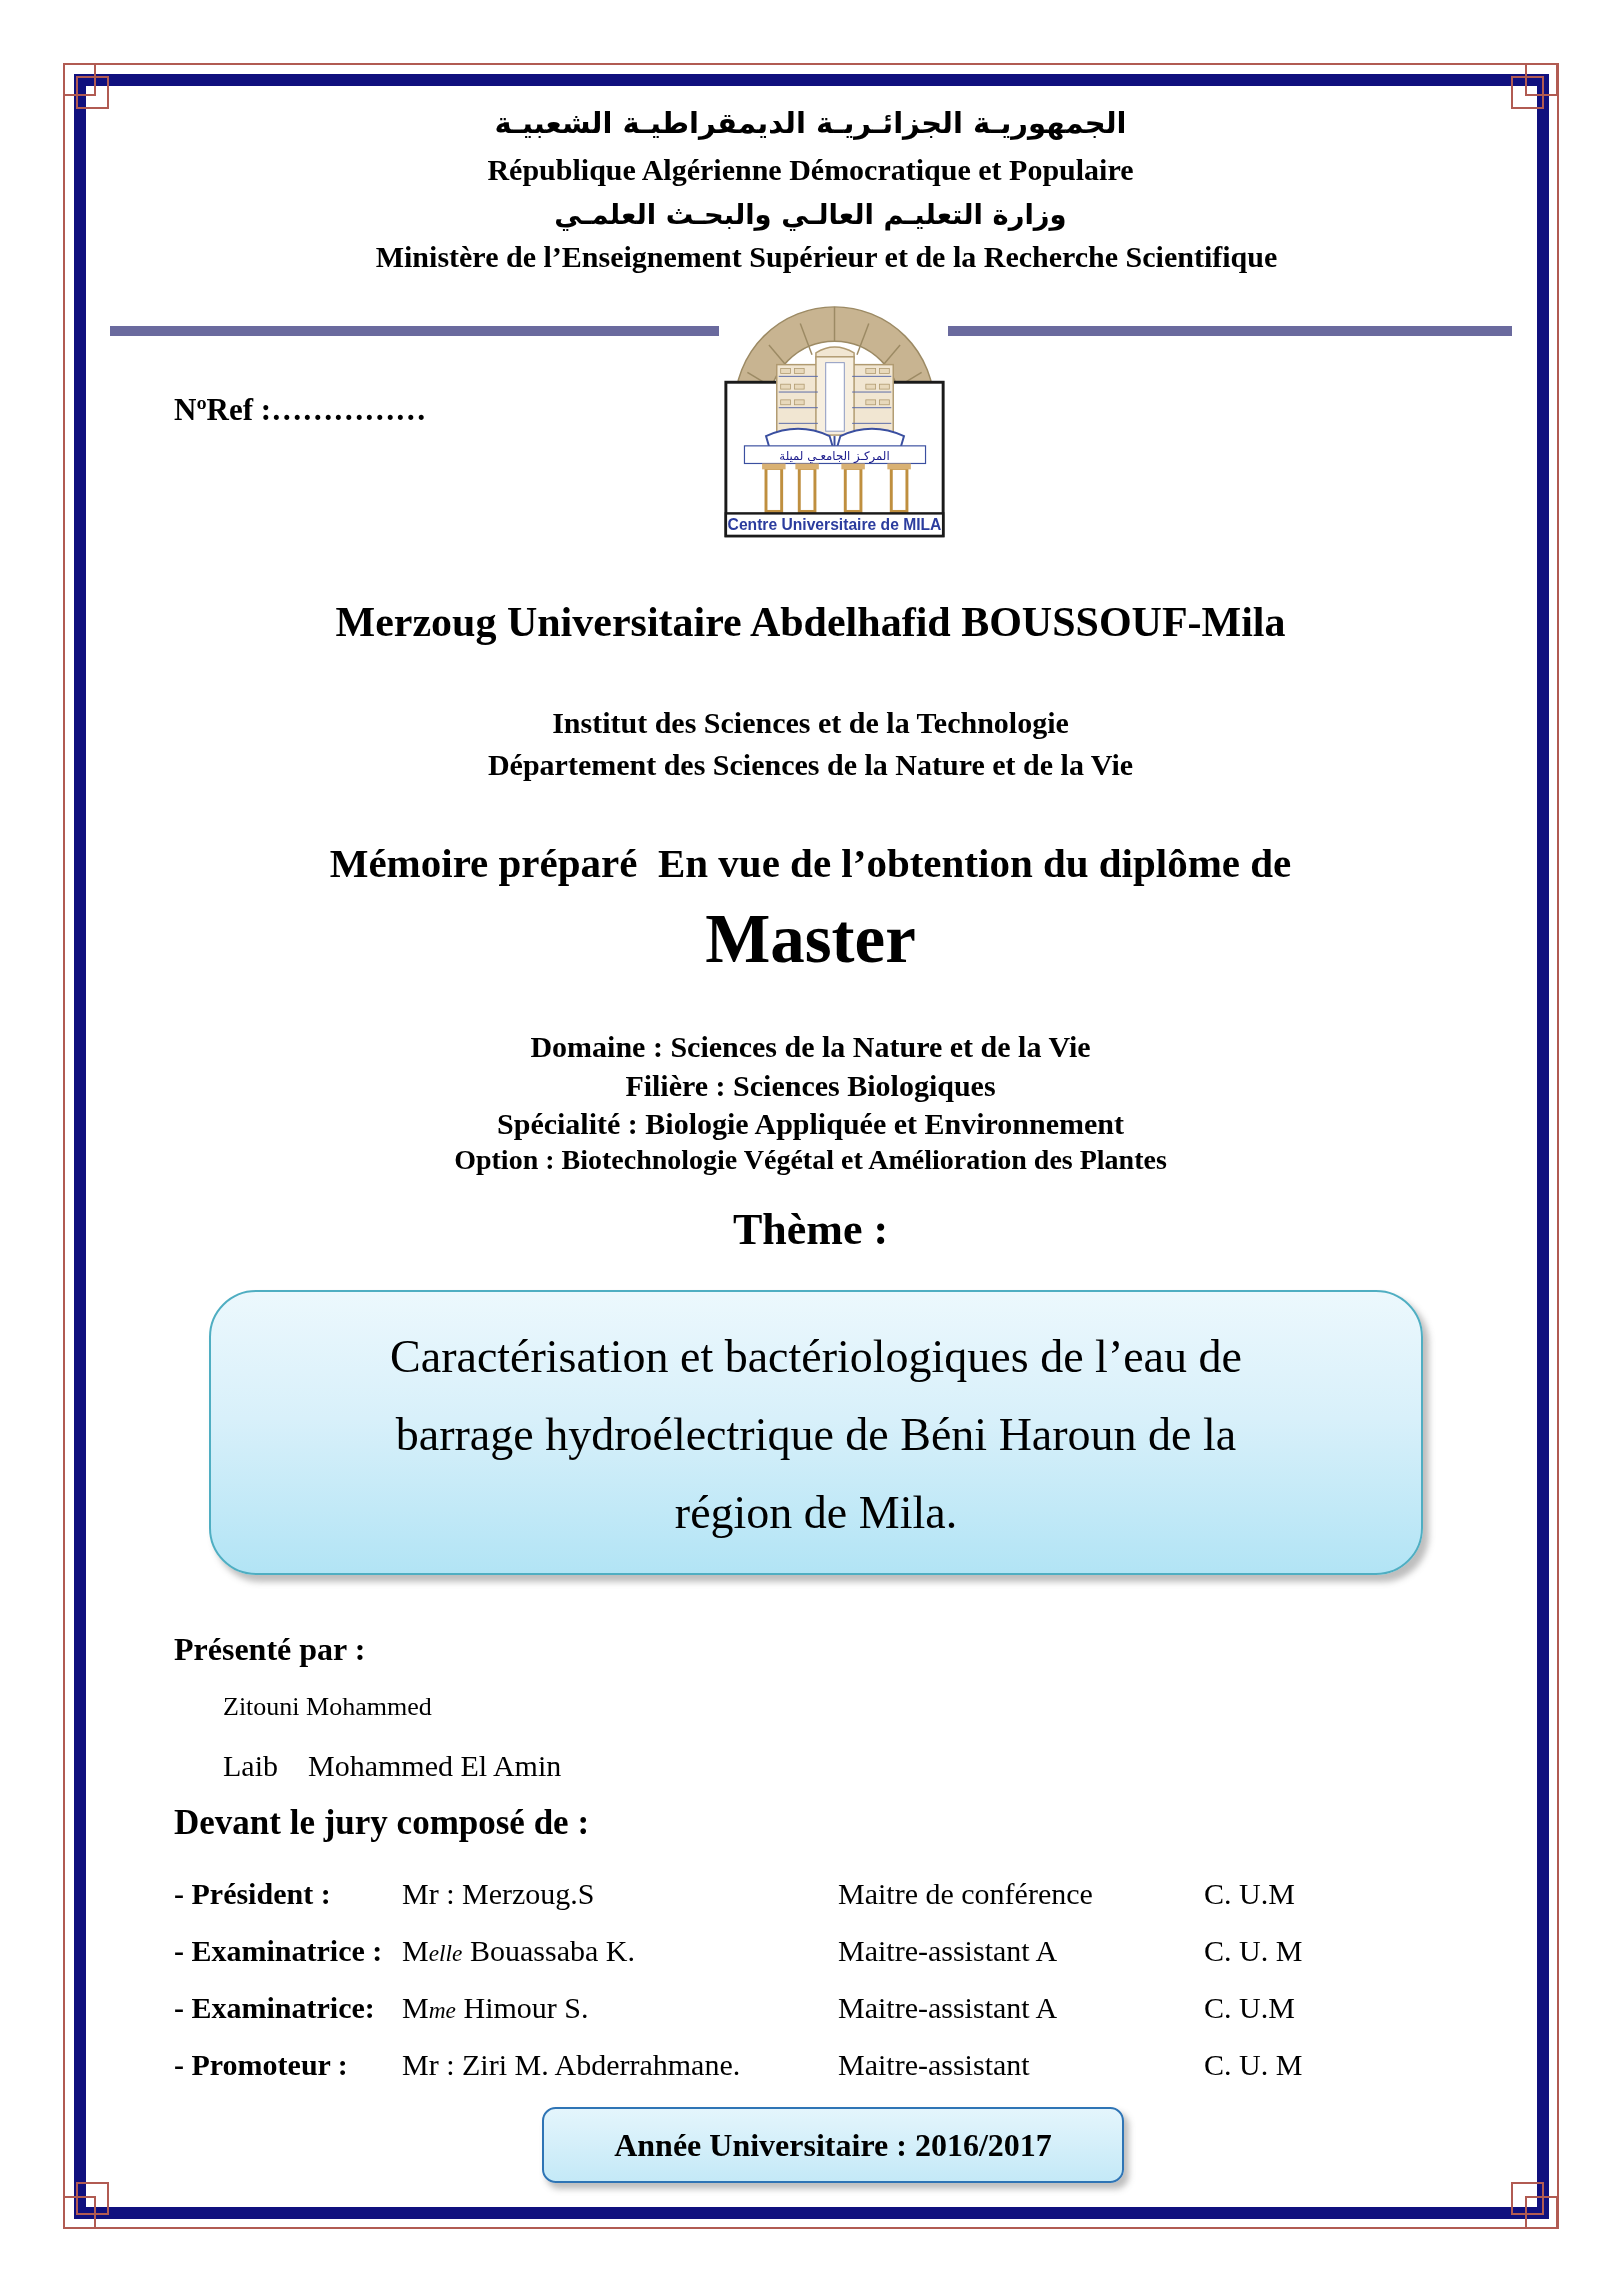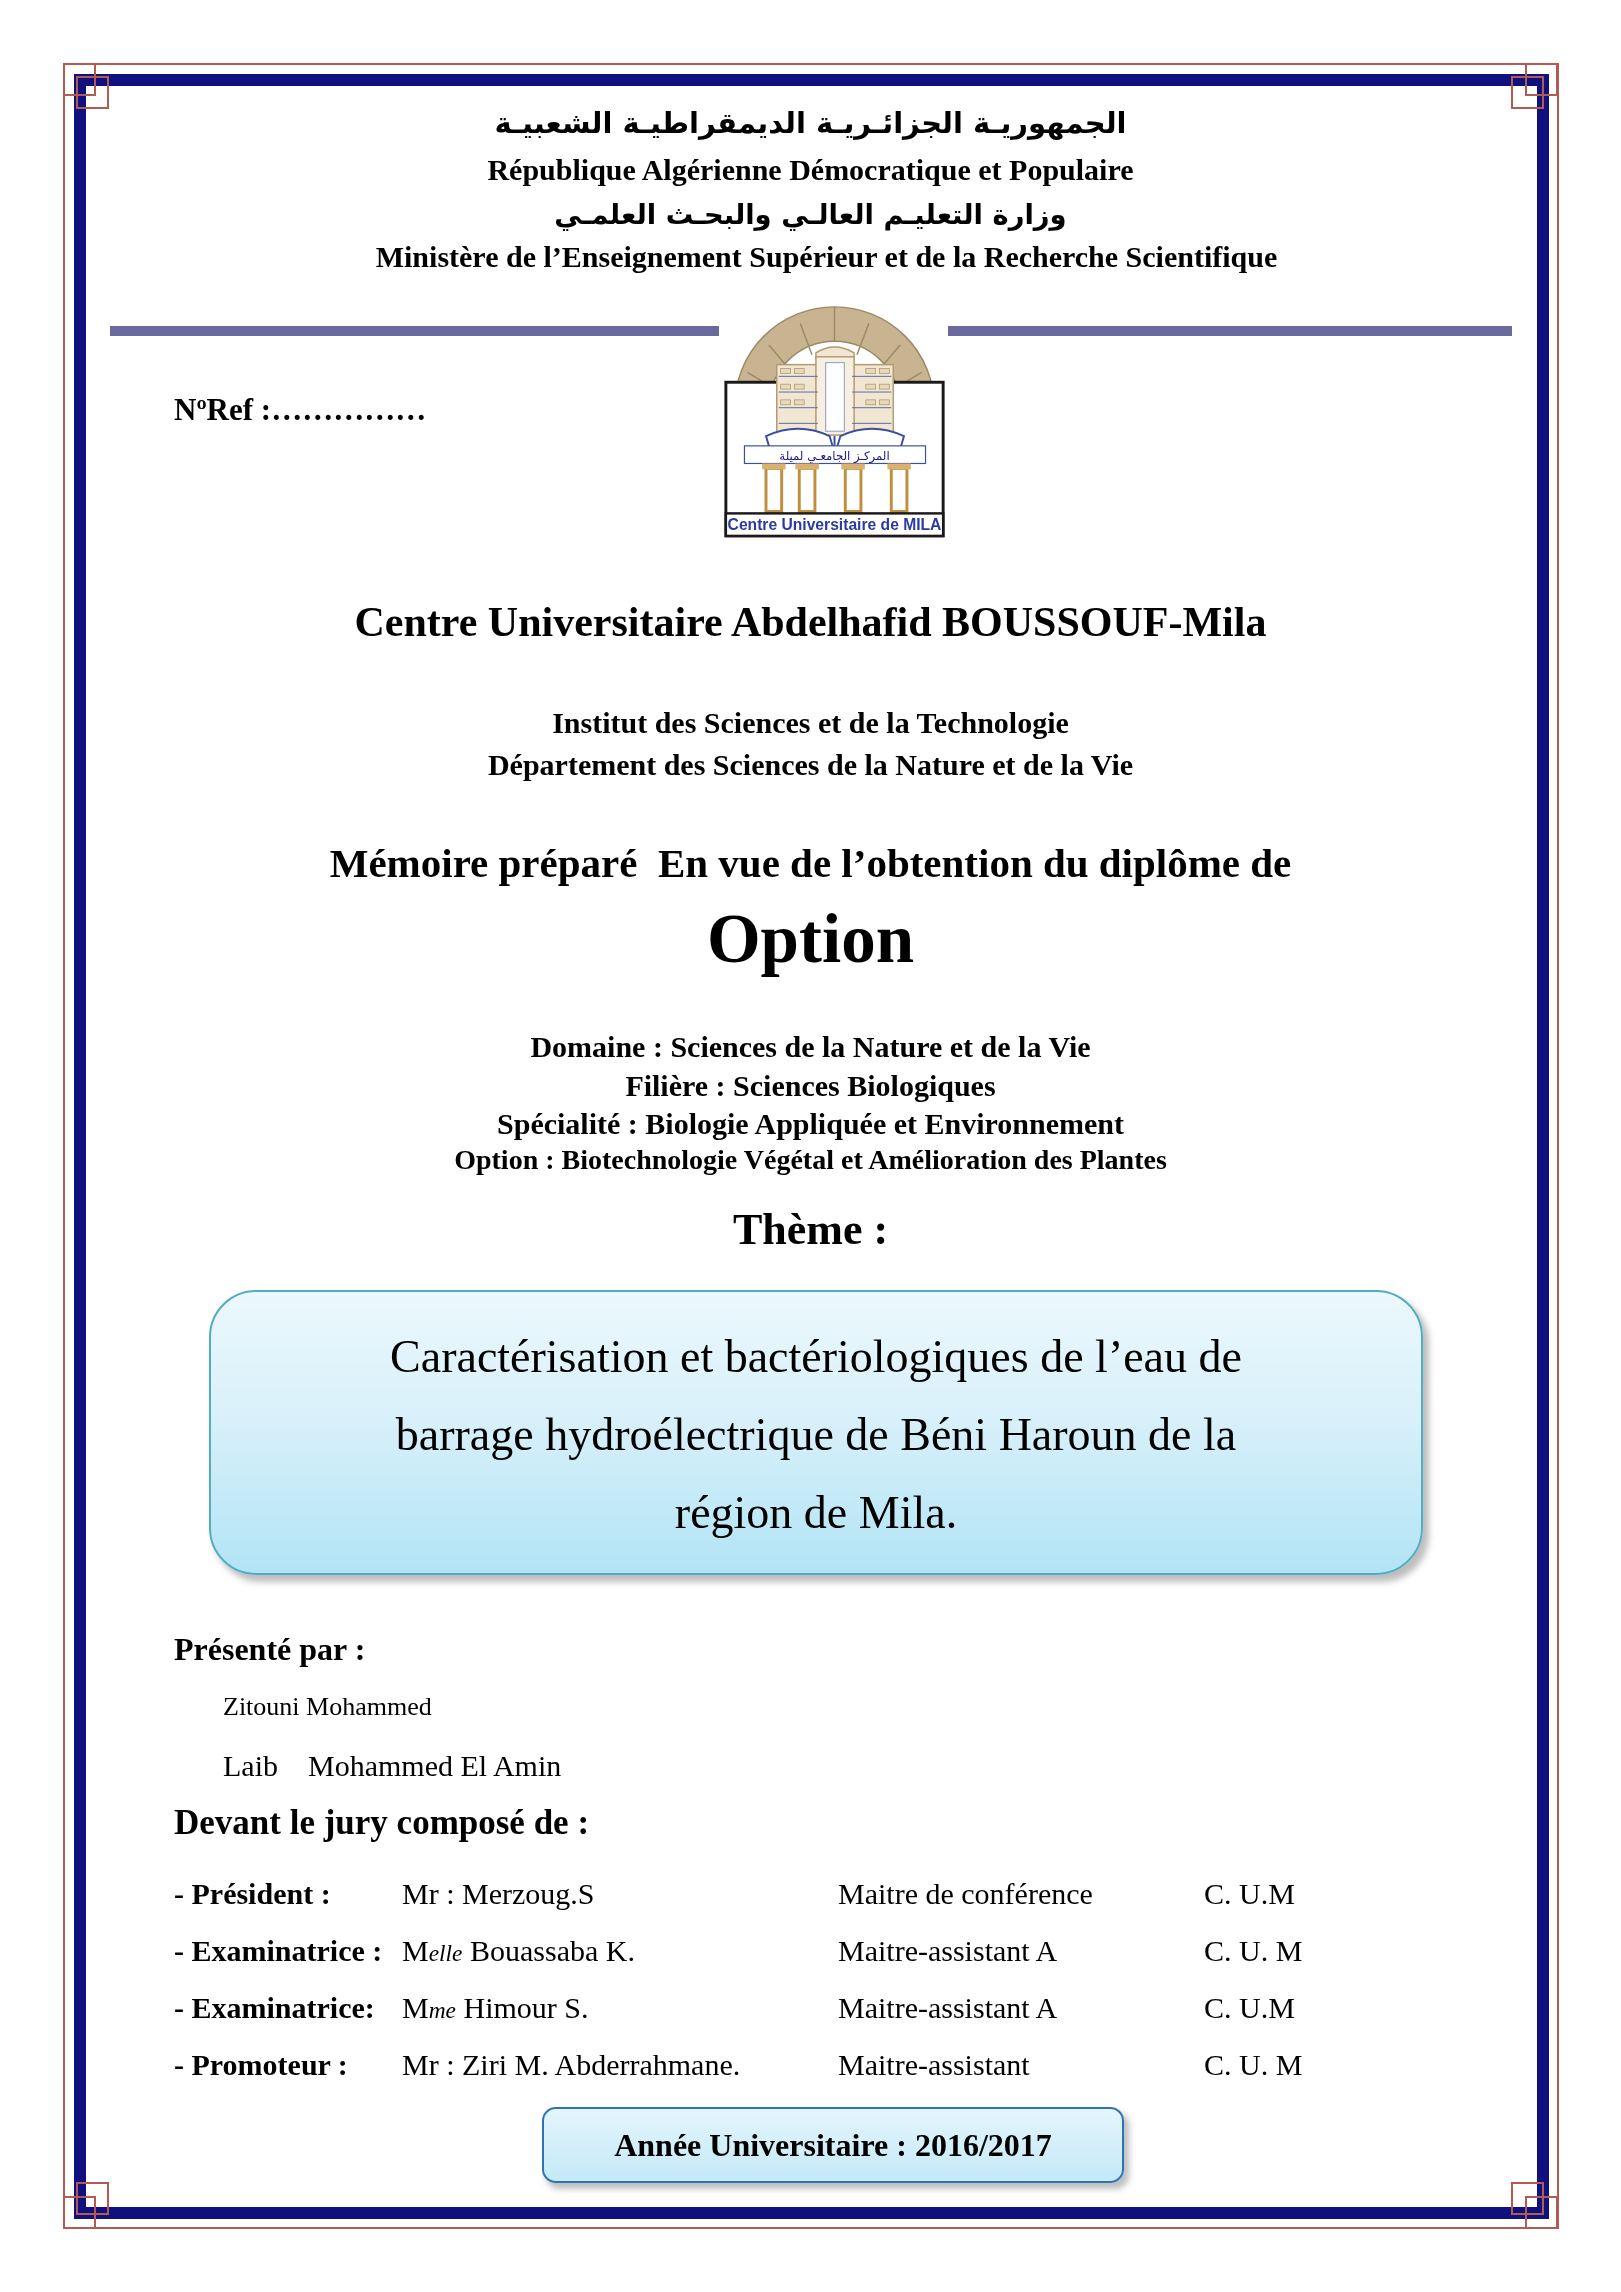--- a/index.html
+++ b/index.html
@@ -143,26 +143,26 @@
         <rect x="77" y="173" width="24" height="6" fill="#D9B173" stroke="none"></rect>
         <rect x="124" y="173" width="24" height="6" fill="#D9B173" stroke="none"></rect>
         <rect x="171" y="173" width="24" height="6" fill="#D9B173" stroke="none"></rect>
       </g>
 
       <rect x="6" y="224" width="222" height="23" fill="#ffffff" stroke="#1a1a1a" stroke-width="2.5"></rect>
       <text x="117" y="241" text-anchor="middle" font-size="16" font-weight="bold" fill="#2B3C9E" style="font-family:'Liberation Sans',sans-serif;">Centre Universitaire de MILA</text>
     </svg>
   </div>
 
-  <div class="c b" style="top:598px; font-size:42px;">Centre Universitaire Abdelhafid BOUSSOUF-Mila</div>
+  <div class="c b" style="top:598px; font-size:42px;">Merzoug Universitaire Abdelhafid BOUSSOUF-Mila</div>
   <div class="c b" style="top:706px; font-size:30px;">Institut des Sciences et de la Technologie</div>
   <div class="c b" style="top:748px; font-size:30px;">Département des Sciences de la Nature et de la Vie</div>
 
   <div class="c b pre" style="top:839px; font-size:41px;">Mémoire préparé  En vue de l’obtention du diplôme de</div>
-  <div class="c b" style="top:900px; font-size:69px;">Option</div>
+  <div class="c b" style="top:900px; font-size:69px;">Master</div>
   <div class="c b" style="top:1030px; font-size:30px;">Domaine : Sciences de la Nature et de la Vie</div>
   <div class="c b" style="top:1069px; font-size:30px;">Filière : Sciences Biologiques</div>
   <div class="c b" style="top:1107px; font-size:30px;">Spécialité : Biologie Appliquée et Environnement</div>
   <div class="c b" style="top:1144px; font-size:28px;">Option : Biotechnologie Végétal et Amélioration des Plantes</div>
   <div class="c b" style="top:1204px; font-size:44px;">Thème :</div>
 
   <div class="theme-box">
     <div class="theme-text">Caractérisation et bactériologiques de l’eau de
 barrage hydroélectrique de Béni Haroun de la
 région de Mila.</div>

